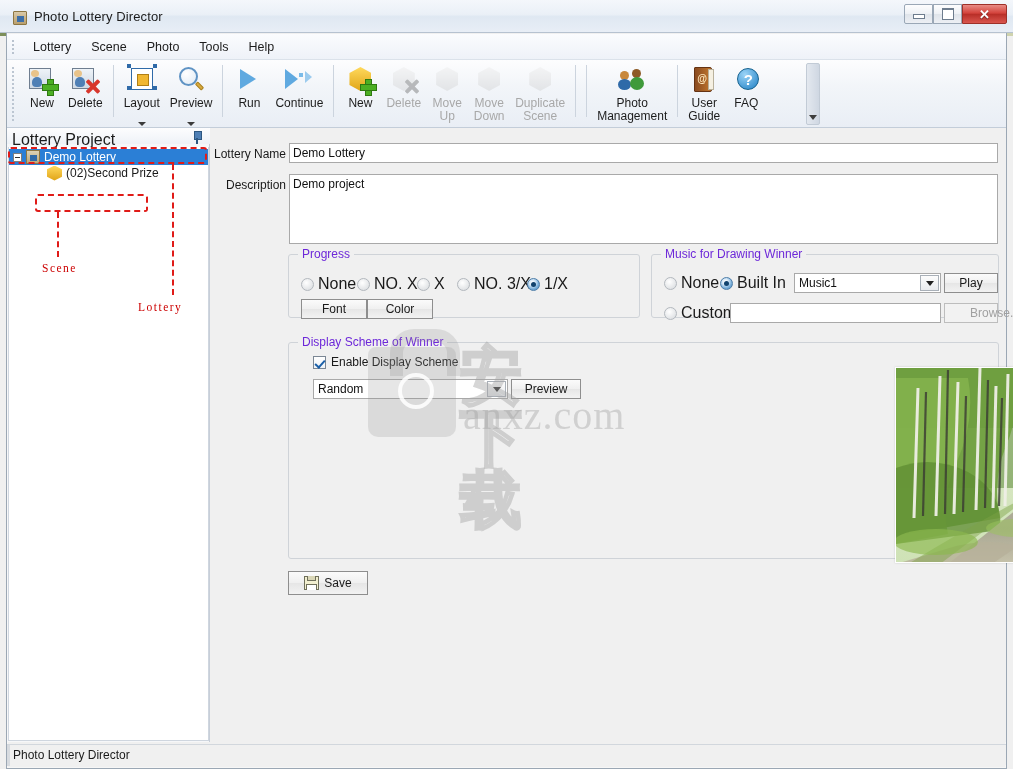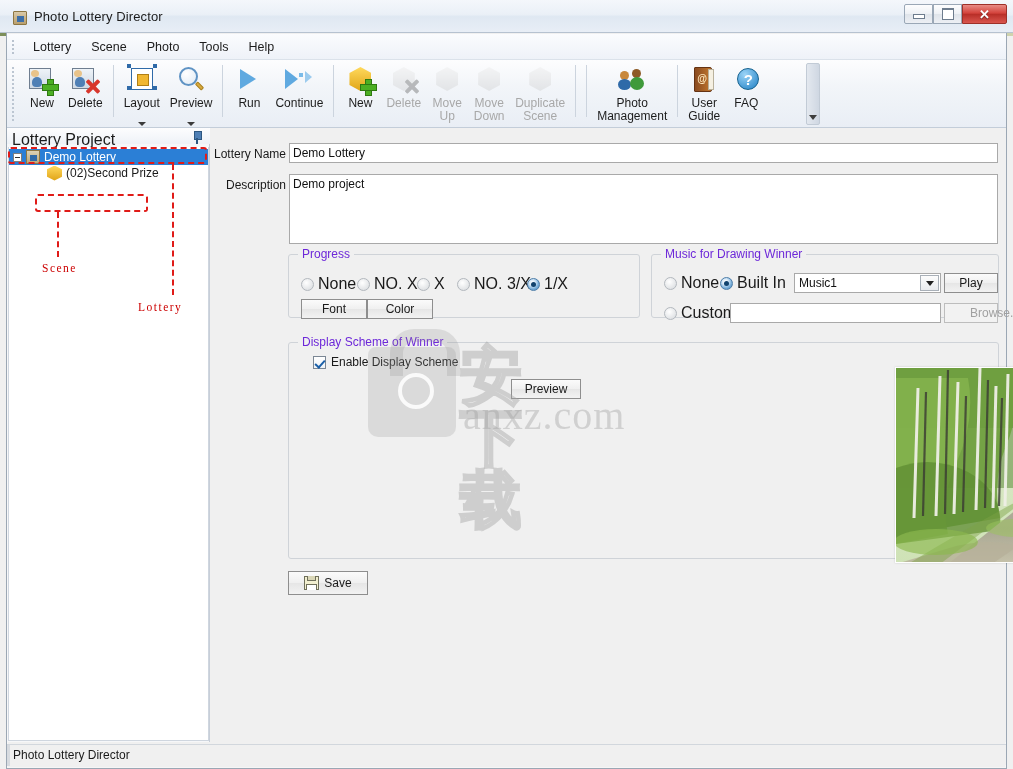--- a/index.html
+++ b/index.html
@@ -682,20 +682,24 @@
     </div>
 
     <div class="groupbox" style="left:78px; top:214px; width:711px; height:217px;">
       <div class="gb-title">Display Scheme of Winner</div>
 
       <div class="check on" style="left:24px; top:12px;">
         <span class="box"></span>
         <span>Enable Display Scheme</span>
       </div>
 
+      <div class="combo" style="left:24px; top:36px; width:195px; height:20px;">
+        <span>Random</span>
+        <span class="arrowbtn"></span>
+      </div>
       <div class="btn" style="left:222px; top:36px; width:70px; height:20px;">Preview</div>
 
       <div class="photo-frame" style="left:606px; top:24px; width:307px; height:196px;">
         <svg width="307" height="196" viewBox="0 0 307 196" preserveAspectRatio="none">
           <defs>
             <linearGradient id="sky" x1="0" y1="0" x2="0" y2="1">
               <stop offset="0%" stop-color="#dfeccf"></stop>
                 <stop offset="100%" stop-color="#cfe2b6"></stop>
             </linearGradient>
             <linearGradient id="roadg" x1="0" y1="0" x2="0" y2="1">

